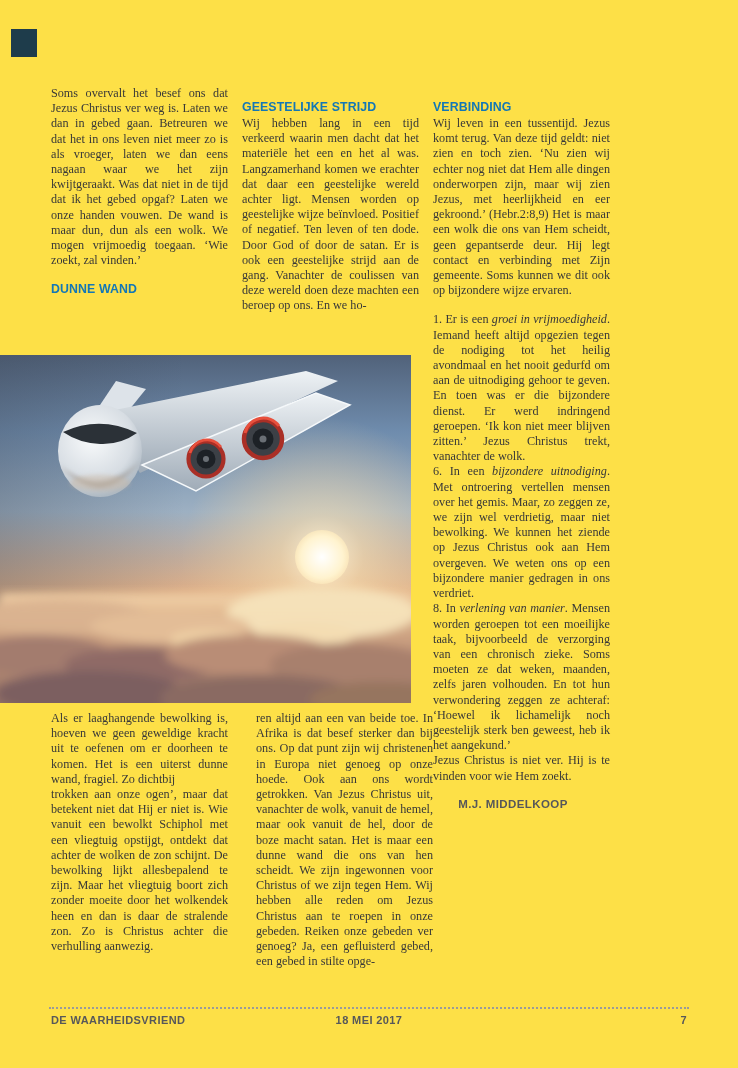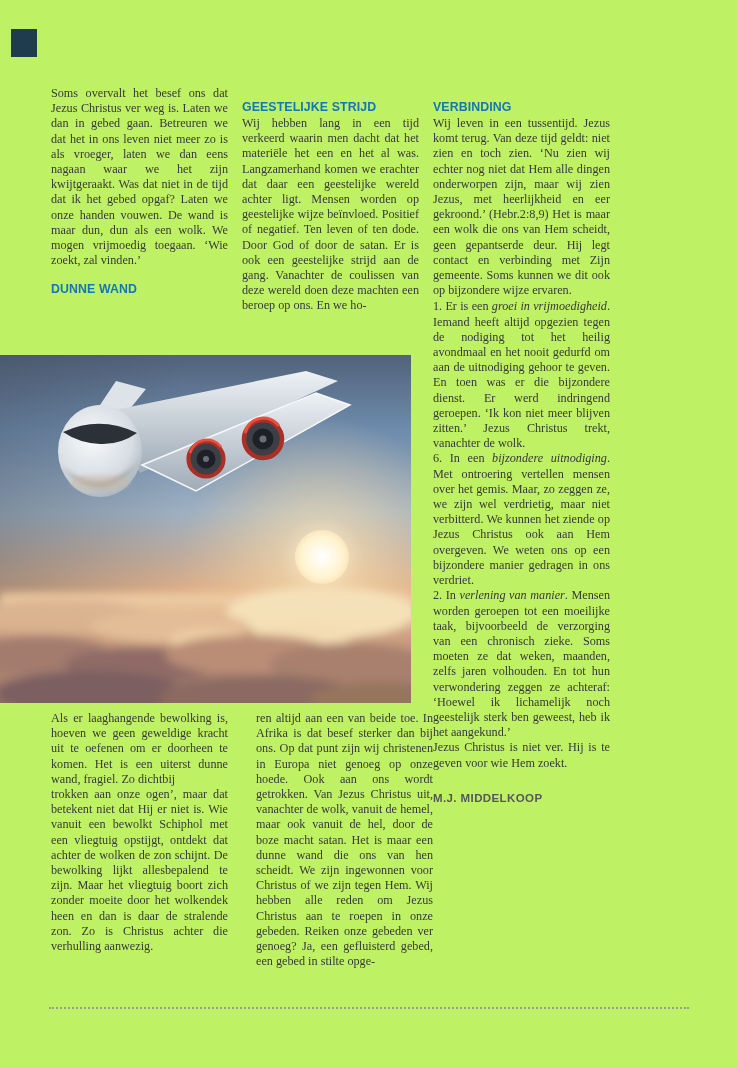--- a/index.html
+++ b/index.html
@@ -1,31 +1,31 @@
 <!DOCTYPE html>
 <html lang="nl"><head>
 <meta charset="utf-8">
 <style>
   html,body{margin:0;padding:0;background:#ffffff;}
   body{width:738px;height:1068px;position:relative;overflow:hidden;
        font-family:"Liberation Serif", serif;-webkit-font-smoothing:antialiased;}
-  .page{position:absolute;inset:0;background:#bef264;}
+  .page{position:absolute;inset:0;background:#fde047;}
 
   .corner-tab{position:absolute;left:11px;top:29px;width:26px;height:28px;background:#1e3c4b;}
 
   .col{position:absolute;width:177px;color:#383838;font-size:12.2px;line-height:15.2px;
        text-align:justify;hyphens:auto;-webkit-hyphens:auto;}
   .col p{margin:0;}
-  .col p.gap{margin-top:1px;}
+  .col p.gap{margin-top:14px;}
   .col em{font-style:italic;}
   .col h3{margin:13px 0 2px 0;font-family:"Liberation Sans", sans-serif;font-weight:bold;
           font-size:13px;line-height:15px;color:#1377b6;letter-spacing:0.1px;
           transform:scaleX(.95);transform-origin:0 50%;text-align:left;}
   .col p.author{font-family:"Liberation Sans", sans-serif;font-weight:bold;font-size:11.5px;
-          color:#56575a;text-align:left;padding-right:17px;letter-spacing:0.4px;margin-top:20px;}
+          color:#56575a;text-align:center;padding-right:17px;letter-spacing:0.4px;margin-top:13px;}
 
   .col1-top{left:51px;top:86px;}
   .col2-top{left:242px;top:86px;}
   .col3{left:433px;top:86px;}
   .col1-bottom{left:51px;top:711px;}
   .col2-bottom{left:256px;top:711px;}
 
   .photo{position:absolute;left:0;top:355px;width:411px;height:348px;margin:0;overflow:hidden;}
   .photo svg{display:block;}
 
@@ -50,23 +50,23 @@
       <h3><span>DUNNE WAND</span></h3>
     </div>
   <div class="col col2-top">
       <h3><span>GEESTELIJKE STRIJD</span></h3>
       <p><span>Wij hebben lang in een tijd verkeerd waarin men dacht dat het materiële het een en het al was. Langzamerhand komen we erachter dat daar een geestelijke wereld achter ligt. Mensen worden op geestelijke wijze beïnvloed. Positief of negatief. Ten leven of ten dode. Door God of door de satan. Er is ook een geestelijke strijd aan de gang. Vanachter de coulissen van deze wereld doen deze machten een beroep op ons. En we ho-</span></p>
     </div>
   <div class="col col3">
       <h3><span>VERBINDING</span></h3>
       <p><span>Wij leven in een tussentijd. Jezus komt terug. Van deze tijd geldt: niet zien en toch zien. ‘Nu zien wij echter nog niet dat Hem alle dingen onderworpen zijn, maar wij zien Jezus, met heerlijkheid en eer gekroond.’ (Hebr.2:8,9) Het is maar een wolk die ons van Hem scheidt, geen gepantserde deur. Hij legt contact en verbinding met Zijn gemeente. Soms kunnen we dit ook op bijzondere wijze ervaren.</span></p>
       <p class="gap"><span>1. Er is een </span><em>groei in vrijmoedigheid</em><span>. Iemand heeft altijd opgezien tegen de nodiging tot het heilig avondmaal en het nooit gedurfd om aan de uitnodiging gehoor te geven. En toen was er die bijzondere dienst. Er werd indringend geroepen. ‘Ik kon niet meer blijven zitten.’ Jezus Christus trekt, vanachter de wolk.</span></p>
-      <p><span>6. In een </span><em>bijzondere uitnodiging</em><span>. Met ontroering vertellen mensen over het gemis. Maar, zo zeggen ze, we zijn wel verdrietig, maar niet verbitterd. We kunnen het ziende op Jezus Christus ook aan Hem overgeven. We weten ons op een bijzondere manier gedragen in ons verdriet.</span></p>
-      <p><span>2. In </span><em>verlening van manier</em><span>. Mensen worden geroepen tot een moeilijke taak, bijvoorbeeld de verzorging van een chronisch zieke. Soms moeten ze dat weken, maanden, zelfs jaren volhouden. En tot hun verwondering zeggen ze achteraf: ‘Hoewel ik lichamelijk noch geestelijk sterk ben geweest, heb ik het aangekund.’</span></p>
-      <p><span>Jezus Christus is niet ver. Hij is te geven voor wie Hem zoekt.</span></p>
+      <p><span>6. In een </span><em>bijzondere uitnodiging</em><span>. Met ontroering vertellen mensen over het gemis. Maar, zo zeggen ze, we zijn wel verdrietig, maar niet bewolking. We kunnen het ziende op Jezus Christus ook aan Hem overgeven. We weten ons op een bijzondere manier gedragen in ons verdriet.</span></p>
+      <p><span>8. In </span><em>verlening van manier</em><span>. Mensen worden geroepen tot een moeilijke taak, bijvoorbeeld de verzorging van een chronisch zieke. Soms moeten ze dat weken, maanden, zelfs jaren volhouden. En tot hun verwondering zeggen ze achteraf: ‘Hoewel ik lichamelijk noch geestelijk sterk ben geweest, heb ik het aangekund.’</span></p>
+      <p><span>Jezus Christus is niet ver. Hij is te vinden voor wie Hem zoekt.</span></p>
       <p class="author"><span>M.J. MIDDELKOOP</span></p>
     </div>
   <div class="col col1-bottom">
       <p><span>Als er laaghangende bewolking is, hoeven we geen geweldige kracht uit te oefenen om er doorheen te komen. Het is een uiterst dunne wand, fragiel. Zo dichtbij</span></p>
       <p><span>trokken aan onze ogen’, maar dat betekent niet dat Hij er niet is. Wie vanuit een bewolkt Schiphol met een vliegtuig opstijgt, ontdekt dat achter de wolken de zon schijnt. De bewolking lijkt allesbepalend te zijn. Maar het vliegtuig boort zich zonder moeite door het wolkendek heen en dan is daar de stralende zon. Zo is Christus achter die verhulling aanwezig.</span></p>
     </div>
   <div class="col col2-bottom">
       <p><span>ren altijd aan een van beide toe. In Afrika is dat besef sterker dan bij ons. Op dat punt zijn wij christenen in Europa niet genoeg op onze hoede. Ook aan ons wordt getrokken. Van Jezus Christus uit, vanachter de wolk, vanuit de hemel, maar ook vanuit de hel, door de boze macht satan. Het is maar een dunne wand die ons van hen scheidt. We zijn ingewonnen voor Christus of we zijn tegen Hem. Wij hebben alle reden om Jezus Christus aan te roepen in onze gebeden. Reiken onze gebeden ver genoeg? Ja, een gefluisterd gebed, een gebed in stilte opge-</span></p>
     </div>
 
@@ -161,14 +161,19 @@
         <ellipse cx="250" cy="300" rx="85" ry="20" fill="#b98d76"></ellipse>
         <ellipse cx="350" cy="310" rx="80" ry="22" fill="#a8806d"></ellipse>
         <ellipse cx="90" cy="338" rx="95" ry="22" fill="#7c5f60"></ellipse>
         <ellipse cx="260" cy="342" rx="100" ry="22" fill="#8a6a62"></ellipse>
         <ellipse cx="380" cy="345" rx="70" ry="18" fill="#96745f"></ellipse>
       </g>
     </svg>
   </figure>
 
   <div class="footer-rule"></div>
+  <footer class="footer">
+    <span class="f-left">DE WAARHEIDSVRIEND</span>
+    <span class="f-center">18 MEI 2017</span>
+    <span class="f-right">7</span>
+  </footer>
 
 </div>
 
 </body></html>

